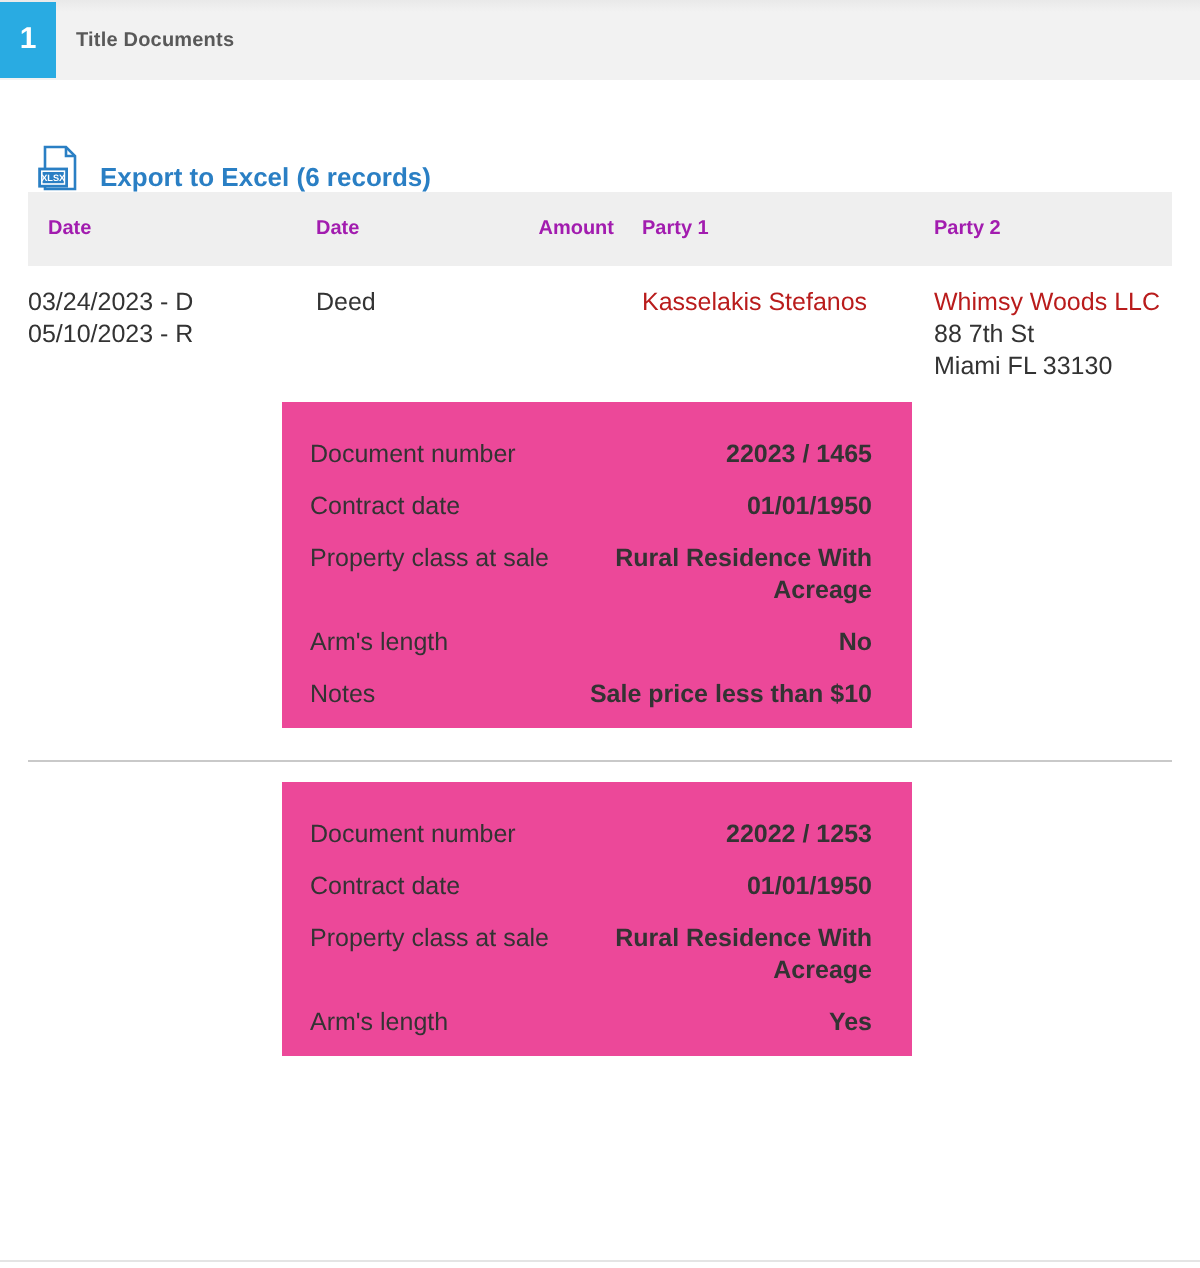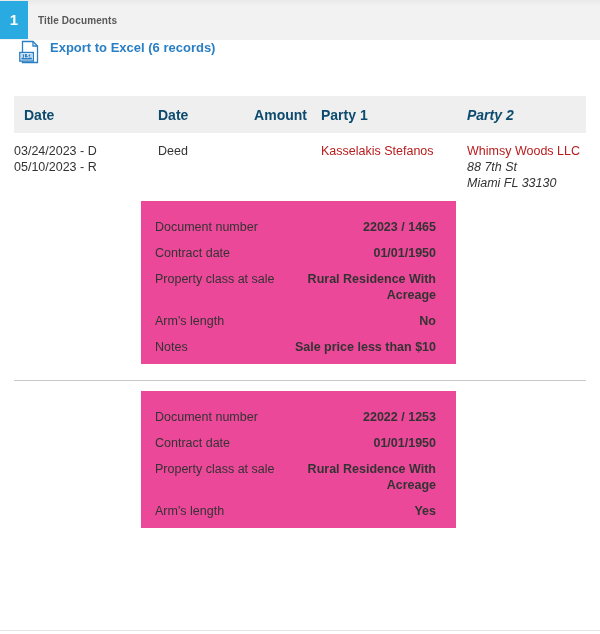--- a/index.html
+++ b/index.html
@@ -46,21 +46,21 @@
 
   
   .content {
     padding: 0 14px;
     background: #ffffff;
   }
 
   
   .export-row {
     display: flex;
-    align-items: flex-start;
+    align-items: flex-end;
     height: 56px;
     padding-left: 5px;
   }
   .xlsx-icon {
     width: 22px;
     height: 24px;
     margin-right: 9px;
     flex: 0 0 auto;
     display: block;
   }
@@ -72,33 +72,33 @@
   }
 
   
   table.docs {
     width: 100%;
     border-collapse: collapse;
     table-layout: fixed;
   }
   table.docs thead th {
     background: #efefef;
-    font-size: 14px;
-    font-weight: bold;
-    color: #0c4a6e;
+    font-size: 10px;
+    font-weight: bold;
+    color: #a21caf;
     text-align: left;
     padding: 7px 6px 7px 0;
     height: 23px;
     vertical-align: middle;
   }
   th.c-date   { width: 128px; padding-left: 10px !important; }
   th.c-type   { width: 55px; }
   th.c-amount { width: 88px; text-align: right !important; padding-right: 14px !important; }
   th.c-p1     { width: 140px; }
-  th.c-p2     { width: auto; font-style: italic; }
+  th.c-p2     { width: auto; }
 
   td.c-date   { width: 128px; padding-left: 10px; }
   td.c-type   { width: 55px; margin-top: 15px; }
   td.c-amount { width: 88px; text-align: right; padding-right: 14px; }
   td.c-p1     { width: 140px; }
 
   table.docs tbody td {
     font-size: 12.5px;
     color: #333333;
     vertical-align: top;
@@ -120,21 +120,20 @@
   .party-link {
     color: #b91c1c;
     cursor: pointer;
     display: block;
     line-height: 16px;
   }
   .addr-line {
     color: #333333;
     display: block;
     line-height: 16px;
-    font-style: italic;
   }
   .date-line { display: block; line-height: 16px; }
 
   
   .detail-wrap { padding: 8px 0 0 0; }
   .detail-panel {
     background: #ec4899;
     margin-left: 127px;
     width: 315px;
     padding: 8px 14px 9px 14px;

